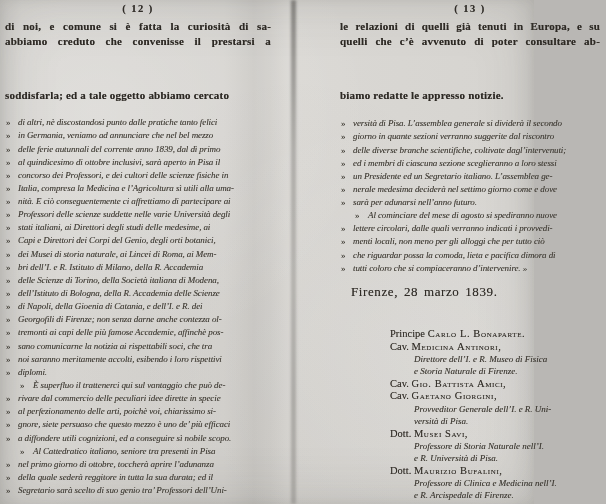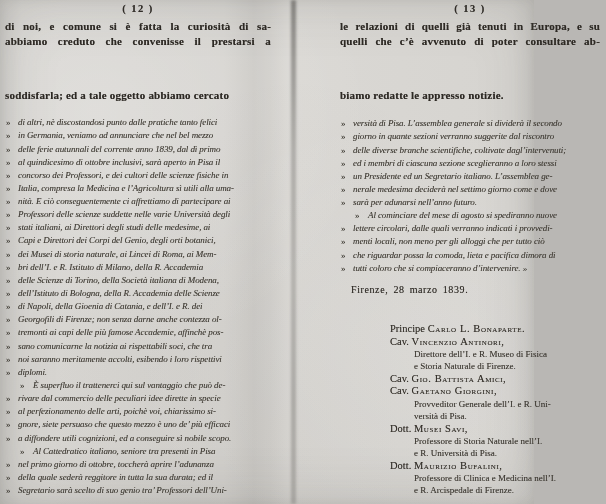--- a/index.html
+++ b/index.html
@@ -55,33 +55,33 @@
     text-shadow:0 0 0.4px rgba(67,63,56,0.5);
   }
   .quote-line .qmark{
     position:absolute;left:1px;top:0;font-style:normal;
     font-size:9px;color:#3a362f;
   }
   .quote-line.indent{padding-left:28px;}
   .quote-line.indent .qmark{left:15px;}
   .dateline{
     margin-top:9px;padding-left:11px;
-    font-size:10px;letter-spacing:0.6px;word-spacing:2px;
+    font-size:13px;letter-spacing:0.6px;word-spacing:2px;
     color:#2f2b26;text-shadow:0 0 0.5px rgba(47,43,38,0.5);
   }
   .signatories{margin-top:28px;padding-left:50px;}
   .signatory{margin-bottom:0.5px;}
   .sig-name{
     font-size:10.5px;line-height:12.2px;color:#332f29;
     white-space:nowrap;text-shadow:0 0 0.5px rgba(51,47,41,0.5);
   }
   .sig-name .nm{font-variant:small-caps;letter-spacing:0.6px;}
   .sig-desc-block{padding-left:24px;}
   .sig-desc{
-    font-size:9px;line-height:12.2px;
+    font-style:italic;font-size:9px;line-height:12.2px;
     white-space:nowrap;color:#3e3a33;
     text-shadow:0 0 0.4px rgba(62,58,51,0.5);
   }
 </style>
 </head>
 <body>
 
 <div id="scan">
 
   <div class="page" id="page-left">
@@ -197,21 +197,21 @@
     <div class="signatories">
 
         <div class="signatory">
           <div class="sig-name"><span class="sig-title">Principe</span> <span class="nm">Carlo L. Bonaparte.</span></div>
           <div class="sig-desc-block">
             
           </div>
         </div>
 
         <div class="signatory">
-          <div class="sig-name"><span class="sig-title">Cav.</span> <span class="nm">Vincenzio Antinori,</span></div>
+          <div class="sig-name"><span class="sig-title">Cav.</span> <span class="nm">Medicina Antinori,</span></div>
           <div class="sig-desc-block">
 
               <div class="sig-desc">Direttore dell’I. e R. Museo di Fisica</div>
 
               <div class="sig-desc">e Storia Naturale di Firenze.</div>
             </div>
         </div>
 
         <div class="signatory">
           <div class="sig-name"><span class="sig-title">Cav.</span> <span class="nm">Gio. Battista Amici,</span></div>

